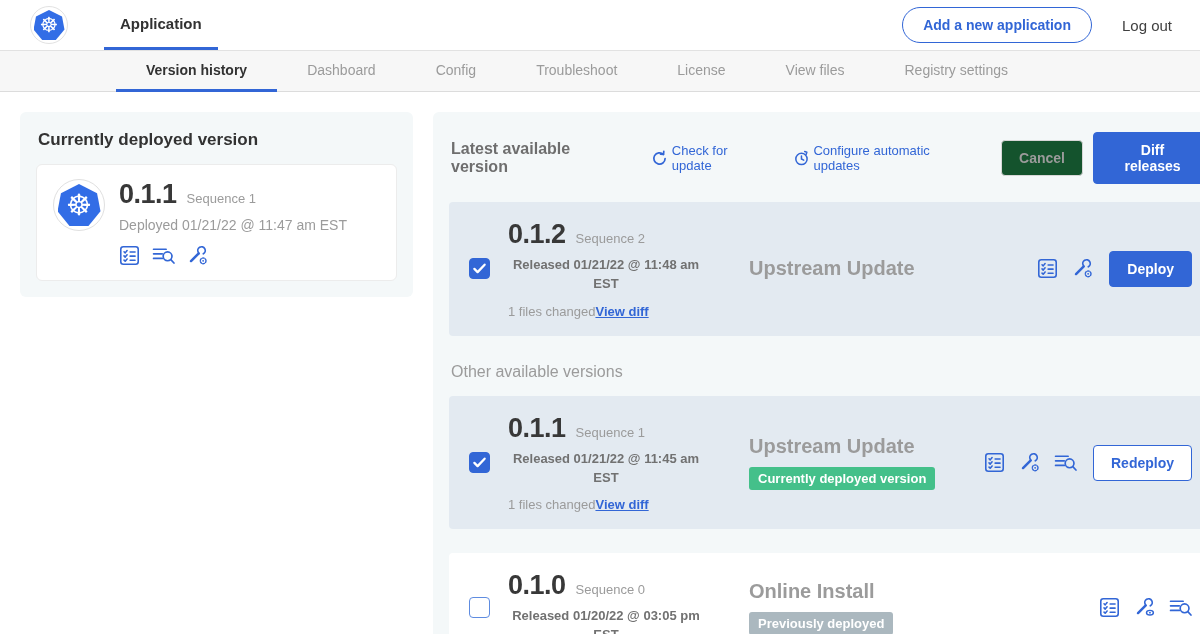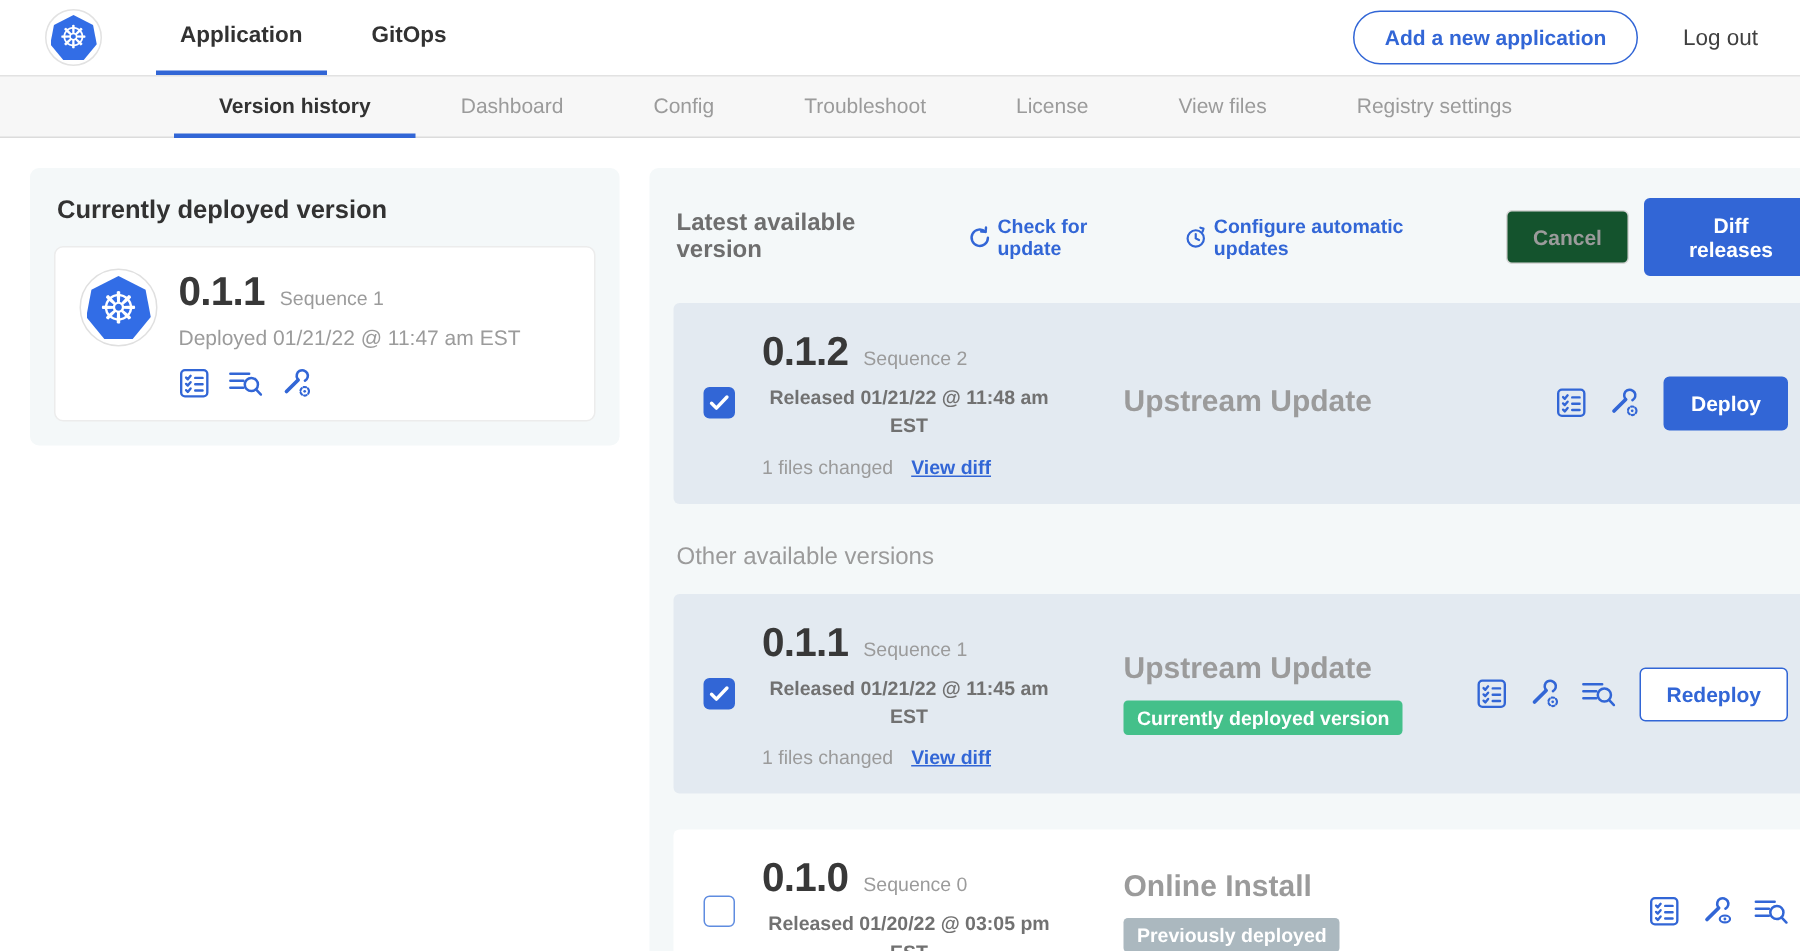--- a/index.html
+++ b/index.html
@@ -47,39 +47,39 @@
   .ver-num{font-size:27px;font-weight:bold;letter-spacing:-0.5px;color:#383838;}
   .seq{font-size:13px;color:var(--text-muted);}
   .deployed-at{font-size:14px;color:var(--text-muted);margin-top:7px;}
   .icon-row{display:flex;gap:12px;margin-top:12px;align-items:center;color:var(--accent);}
   .ic{width:21px;height:21px;display:block;cursor:pointer;}
   .ic.wide{width:23px;}
   
   .right-panel{flex:1;padding:16px;min-height:507px;}
   .avail-header{display:flex;align-items:center;margin:4px 0 18px 2px;}
   .avail-title{font-size:16px;font-weight:bold;color:#6e6e6e;margin-right:20px;}
-  .hdr-link{display:flex;align-items:center;gap:4px;color:var(--accent);font-size:13px;font-weight:bold;
+  .hdr-link{display:flex;align-items:center;gap:4px;color:var(--accent);font-size:13px;font-weight:normal;
     cursor:pointer;margin-right:22px;}
   .ic-sm{width:17px;height:17px;display:block;}
   .btn{border-radius:4px;font-size:14px;font-weight:bold;padding:9px 17px;cursor:pointer;font-family:inherit;}
   .btn.ghost{background:#14532d;border:1px solid #d7d7d7;color:#9b9b9b;}
   .btn.primary{background:var(--accent);border:1px solid var(--accent);color:#fff;margin-left:10px;}
   .btn.outline{background:#fff;border:1px solid var(--accent);color:var(--accent);}
   .other-title{font-size:16px;color:var(--text-muted);margin:27px 0 15px 2px;}
   
   .vrow{display:flex;align-items:center;border-radius:4px;padding:17px 20px;background:#fff;}
   .vrow.selected{background:var(--row-selected-bg);}
   .vrow.last{margin-top:24px;}
   .cb{width:21px;height:21px;border-radius:4px;flex:0 0 auto;cursor:pointer;background:#fff;
     border:1.5px solid #5f8ce0;}
   .cb.checked{background:var(--accent);border-color:var(--accent);}
   .cb svg{width:100%;height:100%;display:block;}
   .vinfo{margin-left:18px;width:205px;flex:0 0 auto;}
   .released{font-size:13px;font-weight:bold;color:#717171;margin-top:6px;width:196px;line-height:1.45;text-align:center;}
-  .files-line{display:flex;gap:12px;margin-top:10px;font-size:13px;align-items:baseline;}
+  .files-line{display:flex;margin-top:10px;font-size:13px;align-items:baseline;}
   .files-changed{color:var(--text-muted);}
   .view-diff{color:var(--accent);font-weight:bold;cursor:pointer;text-decoration:underline;}
   .vmid{margin-left:36px;width:235px;flex:0 0 auto;display:flex;flex-direction:column;gap:9px;
     align-items:flex-start;}
   .source{font-size:20px;font-weight:bold;color:var(--text-muted);}
   .badge{font-size:13px;font-weight:bold;color:#fff;padding:4px 9px;border-radius:3px;}
   .badge.green{background:var(--badge-green);}
   .badge.gray{background:var(--badge-gray);}
   .vrow .icon-row{margin-top:0;gap:14px;}
   .vrow .btn{margin-left:16px;}
@@ -88,21 +88,20 @@
 <body>
 
 <header class="top-nav">
   <div class="logo-circle">
     <div class="heptagon">
         <span>☸</span>
       </div>
   </div>
   <nav class="top-tabs">
     <div class="top-tab active">Application</div>
-    <div class="top-tab">GitOps</div>
   </nav>
   <div class="spacer"></div>
   <button class="add-app-btn">Add a new application</button>
   <div class="logout">Log out</div>
 </header>
 
 <nav class="subnav">
   <div class="subnav-item active">Version history</div>
   <div class="subnav-item">Dashboard</div>
   <div class="subnav-item">Config</div>

